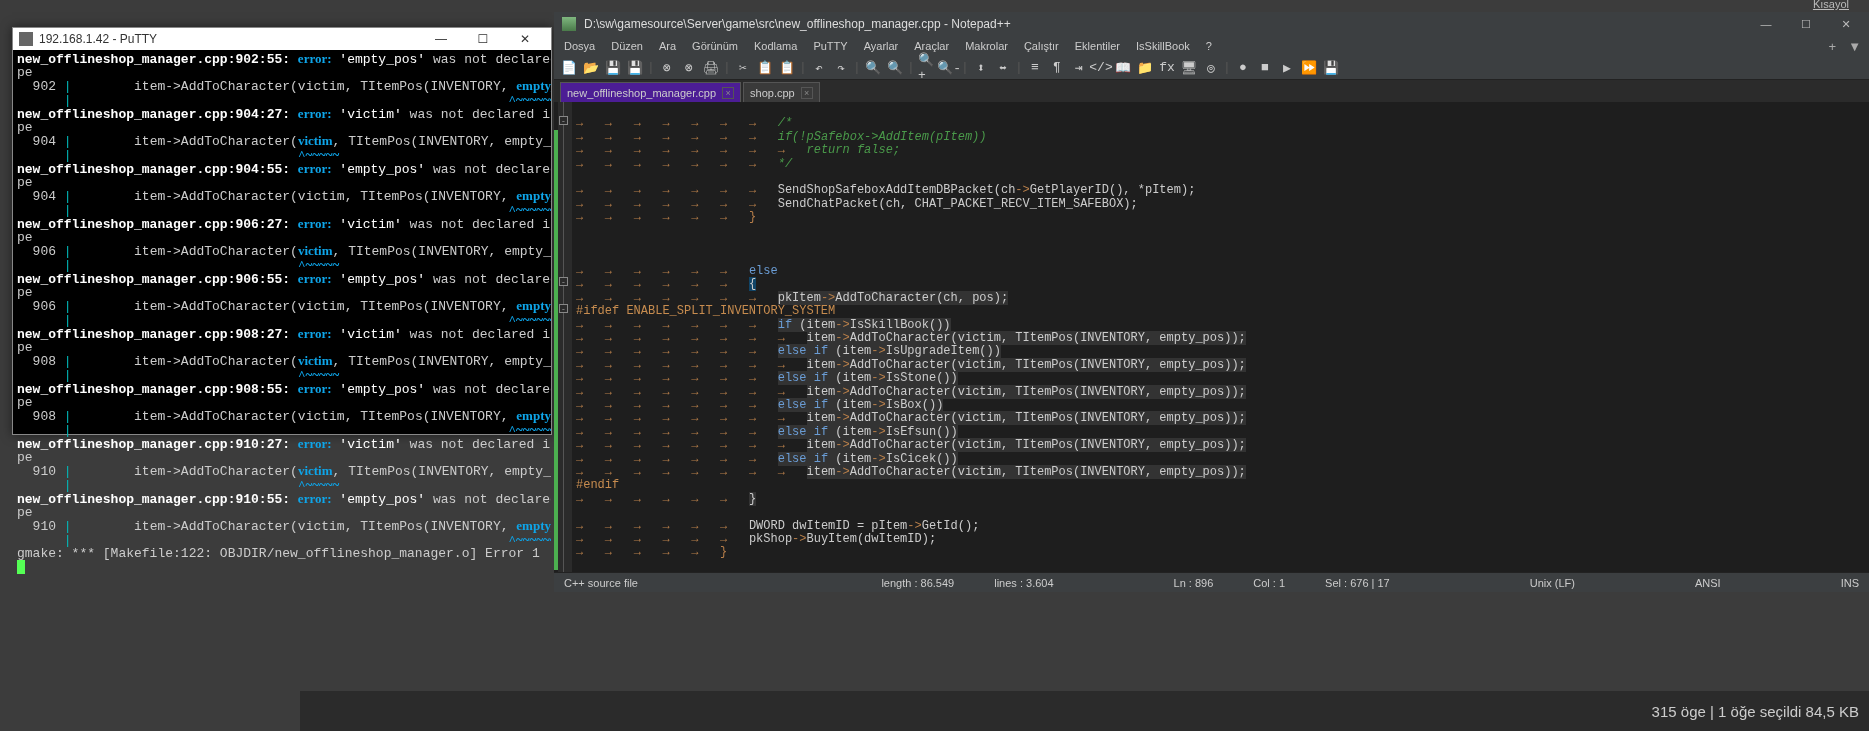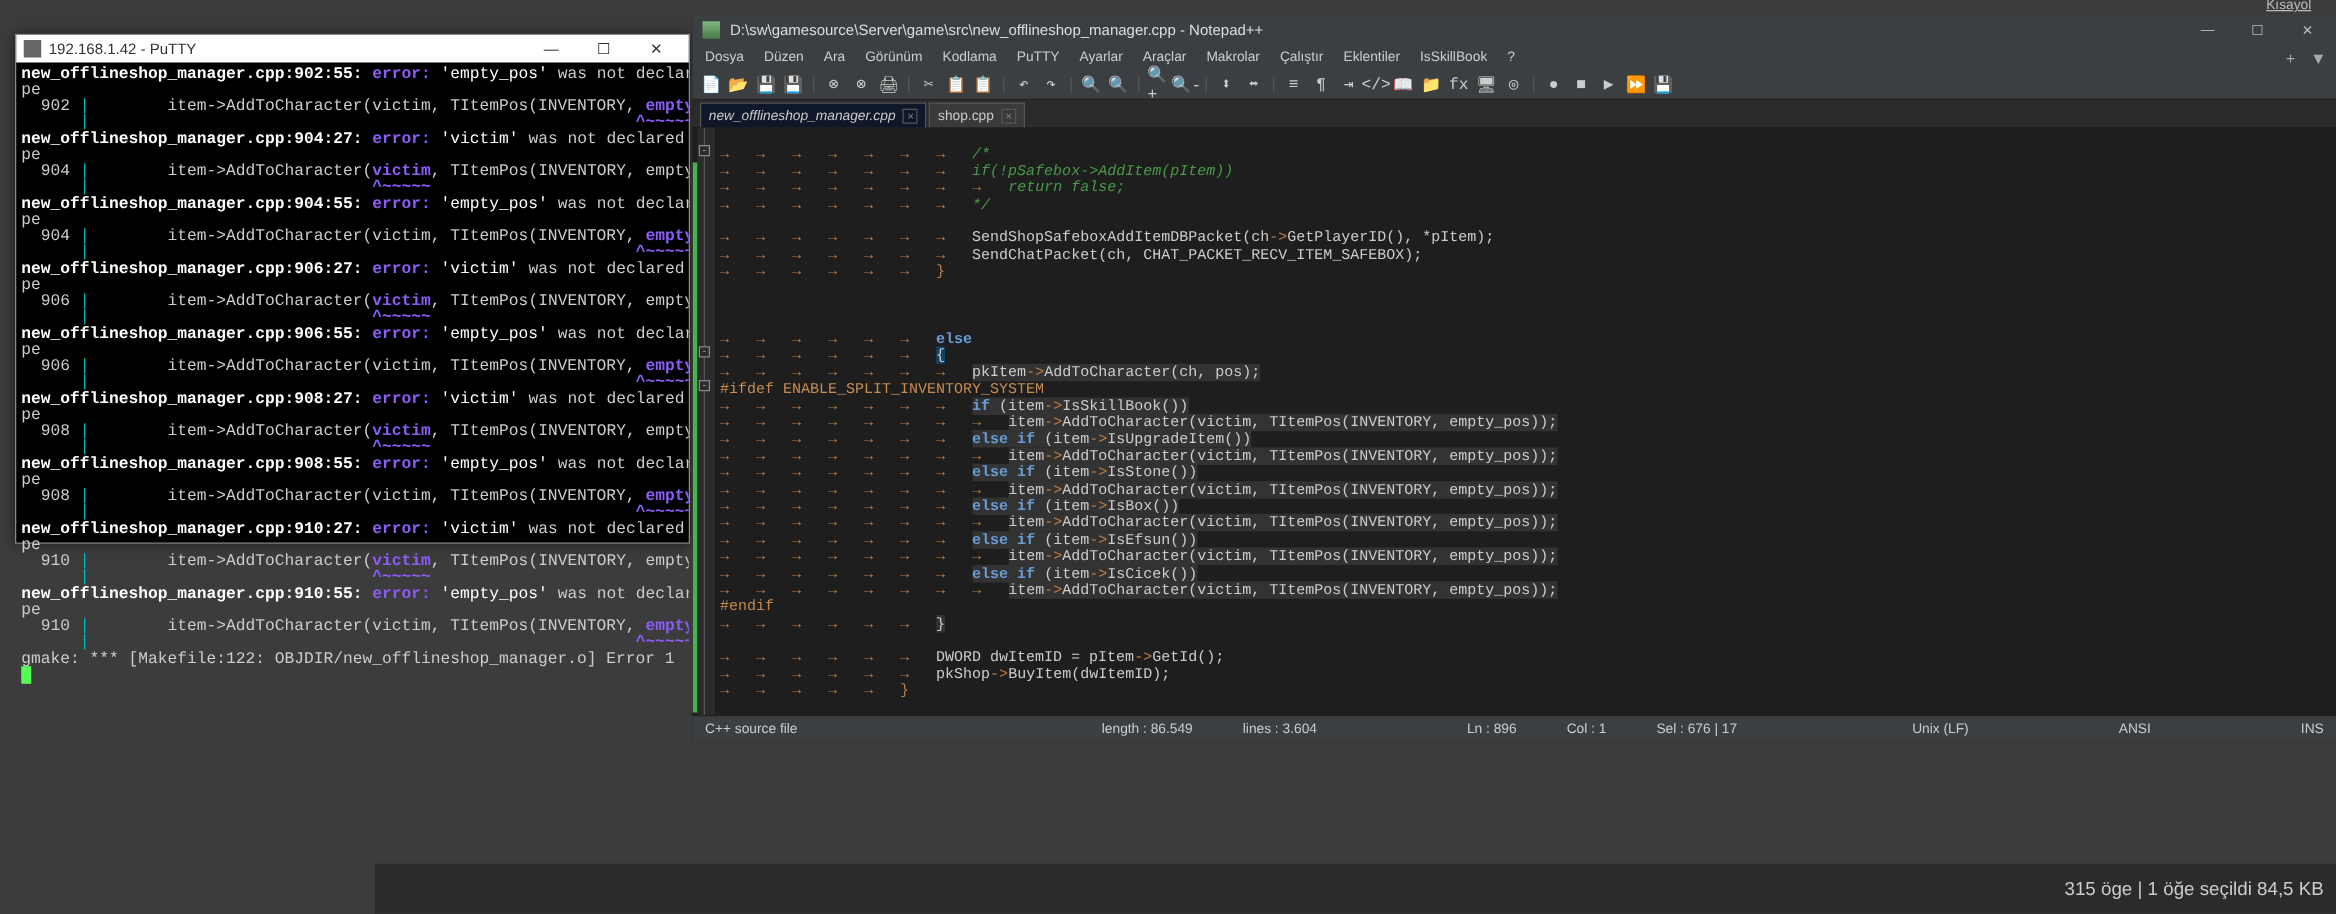--- a/index.html
+++ b/index.html
@@ -43,21 +43,21 @@
 .putty-btns { display:flex; gap:2px; }
 .putty-btn { width: 40px; height: 18px; display:flex; align-items:center; justify-content:center; color:#333; }
 .putty-body {
   padding: 2px 4px;
   color: #ccc;
   font-size: 13px;
   line-height: 1.0;
   white-space: pre;
   overflow: hidden;
 }
-.putty-body .err { color: #8b5cf6; font-weight: bold; }
+.putty-body .err { color: #0ea5e9; font-weight: bold; font-family: Liberation Serif, serif; }
 .putty-body .hl { color: #ffffff; font-weight: bold; }
 .putty-body .teal { color: #00bbbb; }
 .putty-body .str { color: #ffffff; }
 .putty-body .grn { color: #55ff55; }
 .cursor { background: #55ff55; width: 8px; height: 14px; display:inline-block; vertical-align: middle; }
 
 
 .npp {
   position: absolute;
   left: 554px;
@@ -137,21 +137,21 @@
   border: 1px solid #555;
   border-bottom: none;
   display: flex;
   align-items: center;
   padding: 0 6px;
   font-family: "Segoe UI", Arial;
   font-size: 11px;
   color: #ccc;
   gap: 6px;
 }
-.tab.active { background: #0f172a; font-style: italic; }
+.tab.active { background: #4c1d95; }
 .tab .x { color:#888; border:1px solid #555; width:12px; height:12px; display:flex; align-items:center; justify-content:center; font-size:9px; }
 
 .npp-editor {
   flex: 1;
   display: flex;
   background: #1e1e1e;
   overflow: hidden;
 }
 .gutter {
   width: 38px;
@@ -202,21 +202,21 @@
   flex: 1;
   color: #ccc;
   font-size: 12px;
   line-height: 13.4px;
   padding-top: 2px;
   white-space: pre;
   padding-left: 4px;
 }
 .code .arr { color: #b87f4a; }
 .code .cmt { color: #4a9a4a; font-style: italic; }
-.code .kw { color: #6a9cd4; font-weight: bold; text-align: center; }
+.code .kw { color: #6a9cd4; font-weight: normal; text-align: center; }
 .code .fn { color: #ccc; }
 .code .op { color: #b87f4a; }
 .code .prep { color: #c78c4f; }
 .code .sel { background: #114466; }
 .code .hl-bk { background: #333; }
 
 .npp-status {
   height: 20px;
   background: #3c3f41;
   display: flex;

